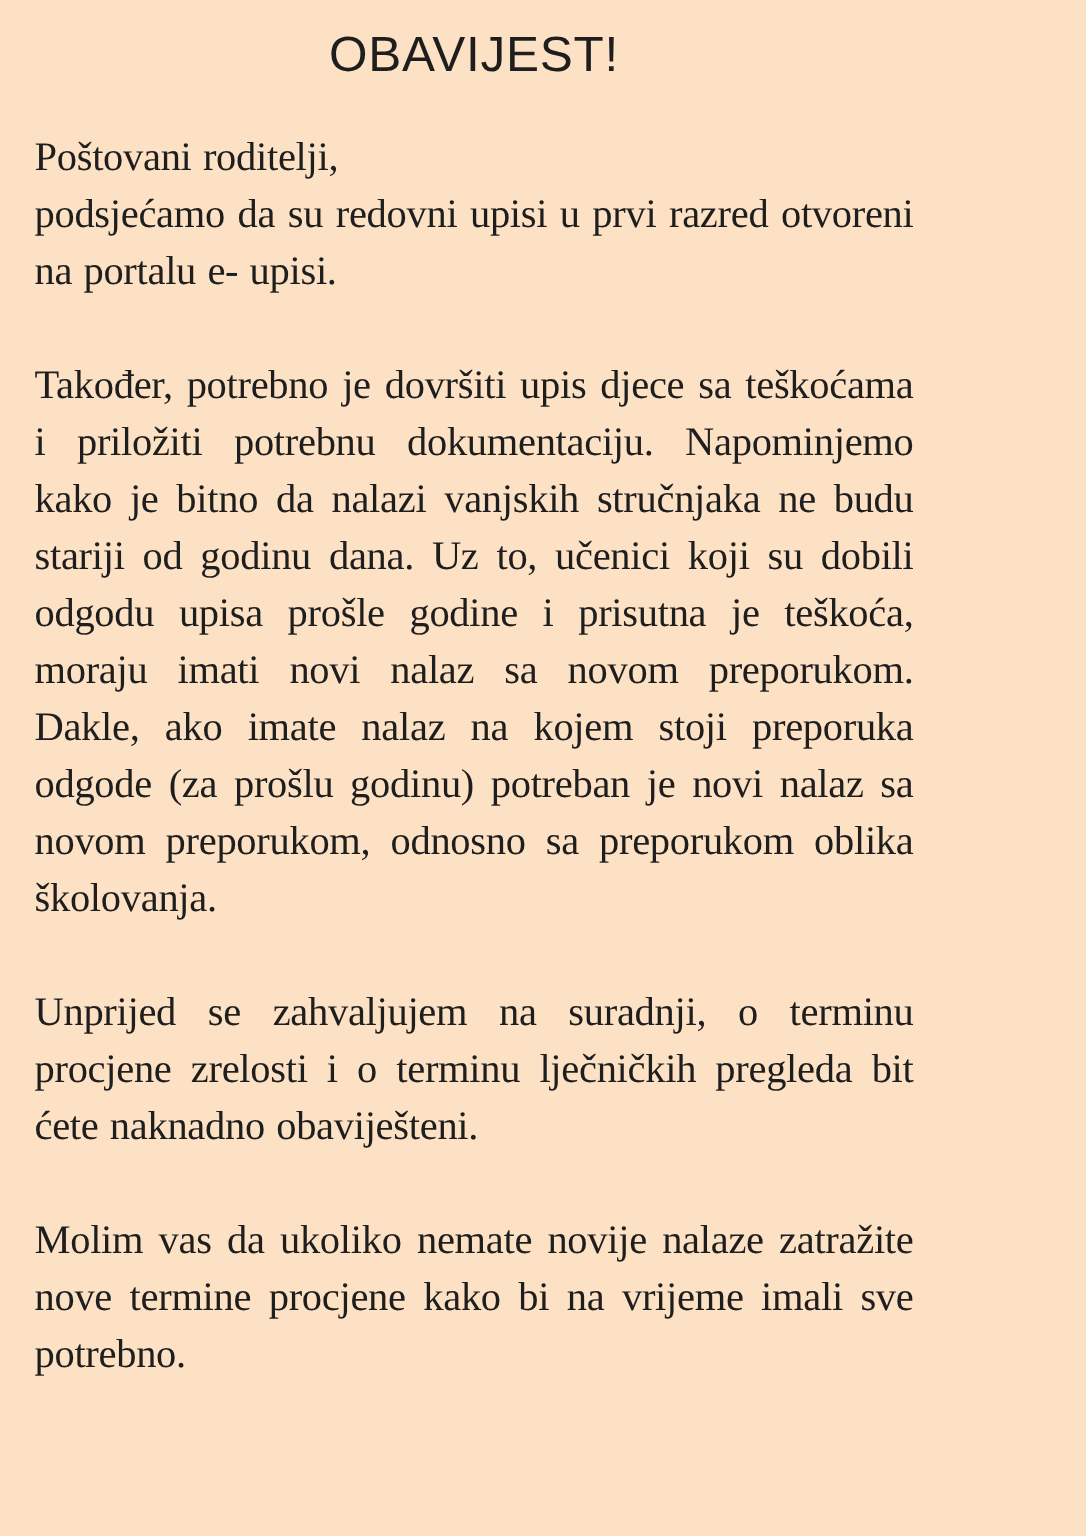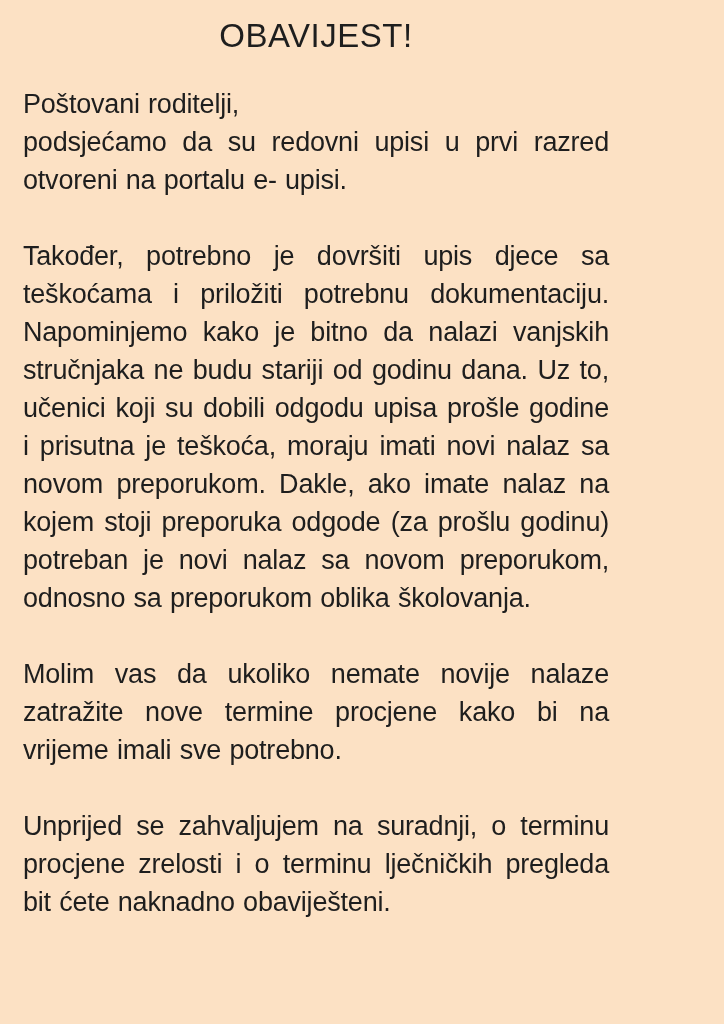--- a/index.html
+++ b/index.html
@@ -29,36 +29,37 @@
     margin: 4px 0 28px 0;
   }
   .para {
     font-size: 27px;
     line-height: 38px;
     text-align: justify;
     white-space: pre-wrap;      
     letter-spacing: -0.2px;
     word-spacing: 1px;
     margin: 0 0 38px 0;
+    font-family: Liberation Serif, serif;
   }
   .signature {
     font-size: 27px;
     line-height: 38px;
     text-align: right;
     margin: 38px 0 0 0;
   }
 </style>
 </head>
 <body>
 
 <div class="page">
   <h1 class="title">OBAVIJEST!</h1>
 
   <p class="para">Poštovani roditelji,
 podsjećamo da su redovni upisi u prvi razred otvoreni na portalu e- upisi.</p>
 
   <p class="para">Također, potrebno je dovršiti upis djece sa teškoćama i priložiti potrebnu dokumentaciju. Napominjemo kako je bitno da nalazi vanjskih stručnjaka ne budu stariji od godinu dana. Uz to, učenici koji su dobili odgodu upisa prošle godine i prisutna je teškoća, moraju imati novi nalaz sa novom preporukom. Dakle, ako imate nalaz na kojem stoji preporuka odgode (za prošlu godinu) potreban je novi nalaz sa novom preporukom, odnosno sa preporukom oblika školovanja.</p>
 
+  <p class="para">Unprijed se zahvaljujem na suradnji, o terminu procjene zrelosti i o terminu lječničkih pregleda bit ćete naknadno obaviješteni.</p>
+
   <p class="para">Molim vas da ukoliko nemate novije nalaze zatražite nove termine procjene kako bi na vrijeme imali sve potrebno.</p>
-
-  <p class="para">Unprijed se zahvaljujem na suradnji, o terminu procjene zrelosti i o terminu lječničkih pregleda bit ćete naknadno obaviješteni.</p>
 
 </div>
 
 </body></html>

